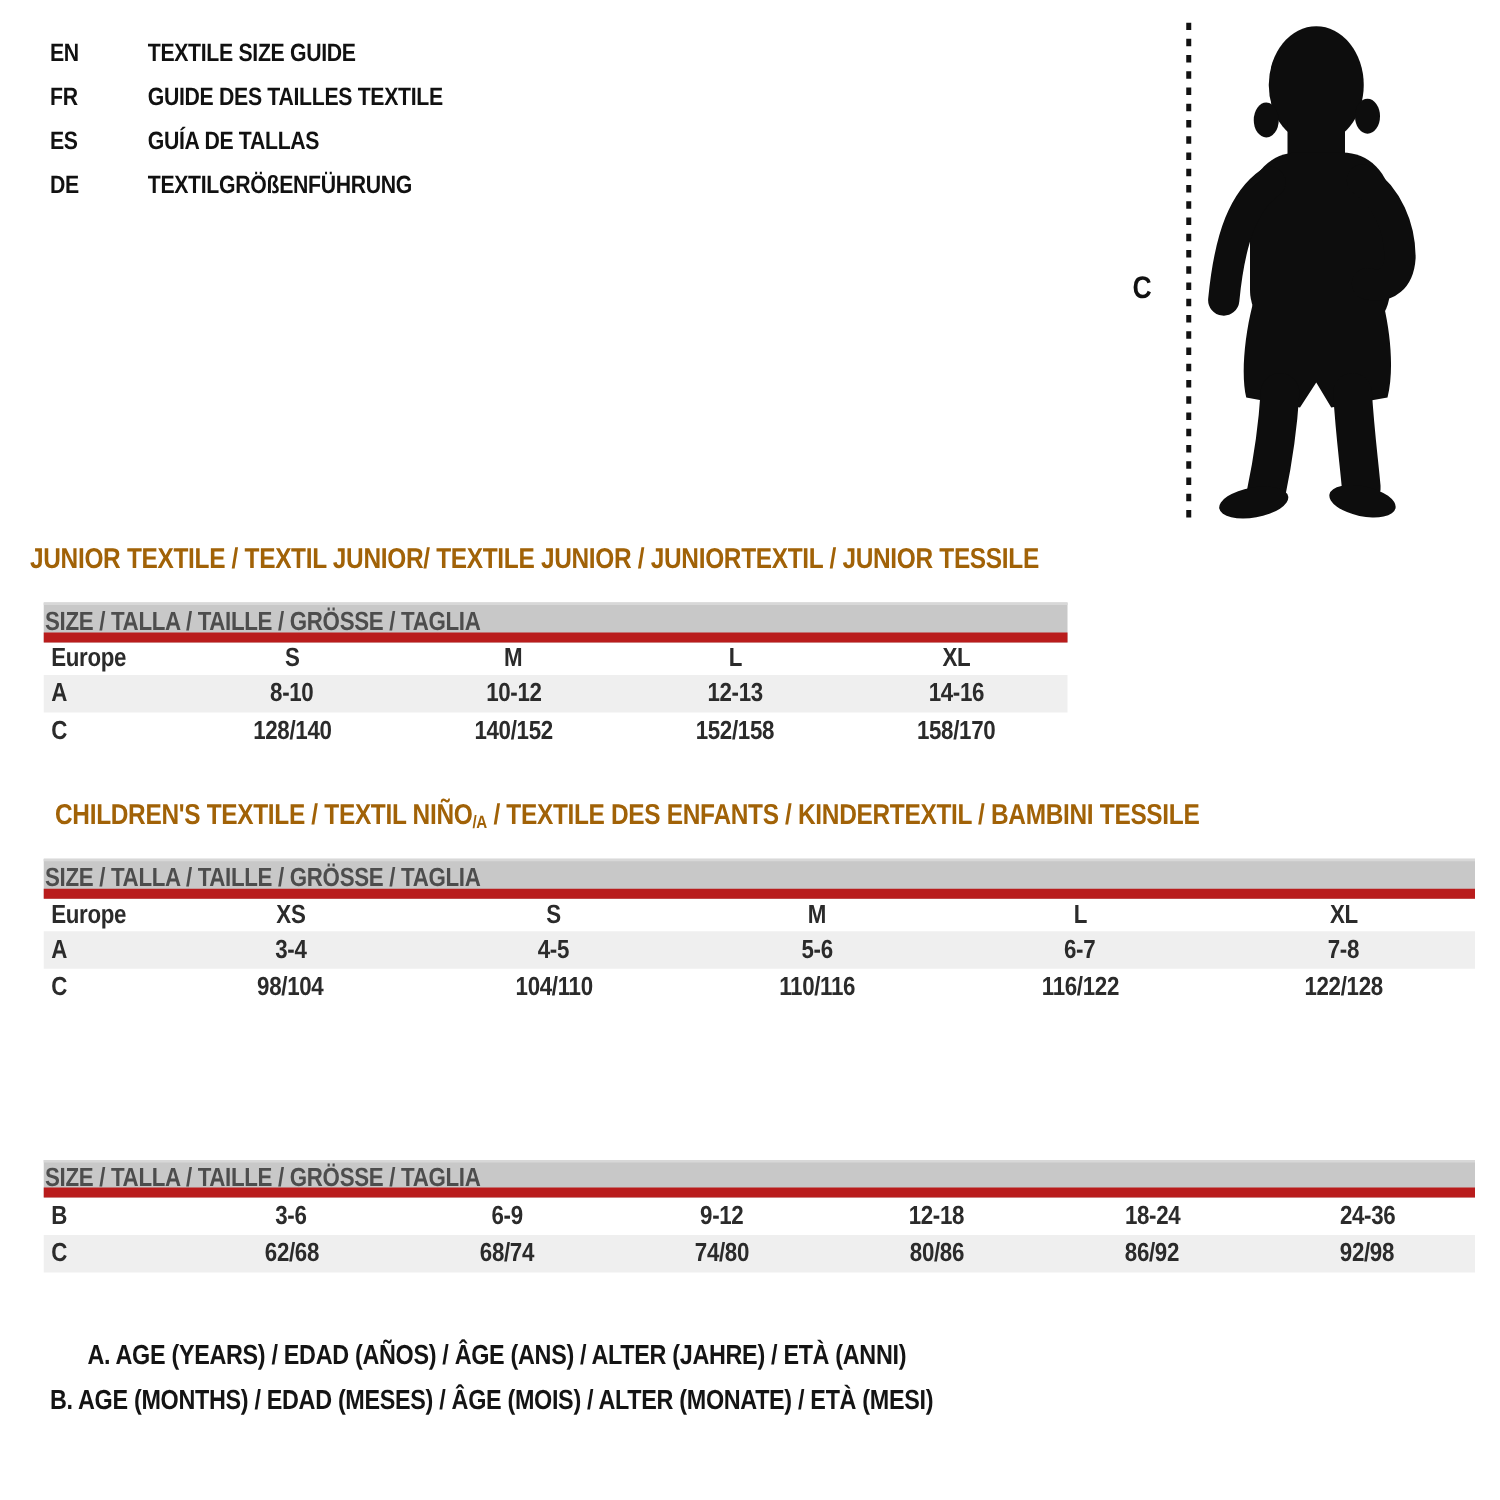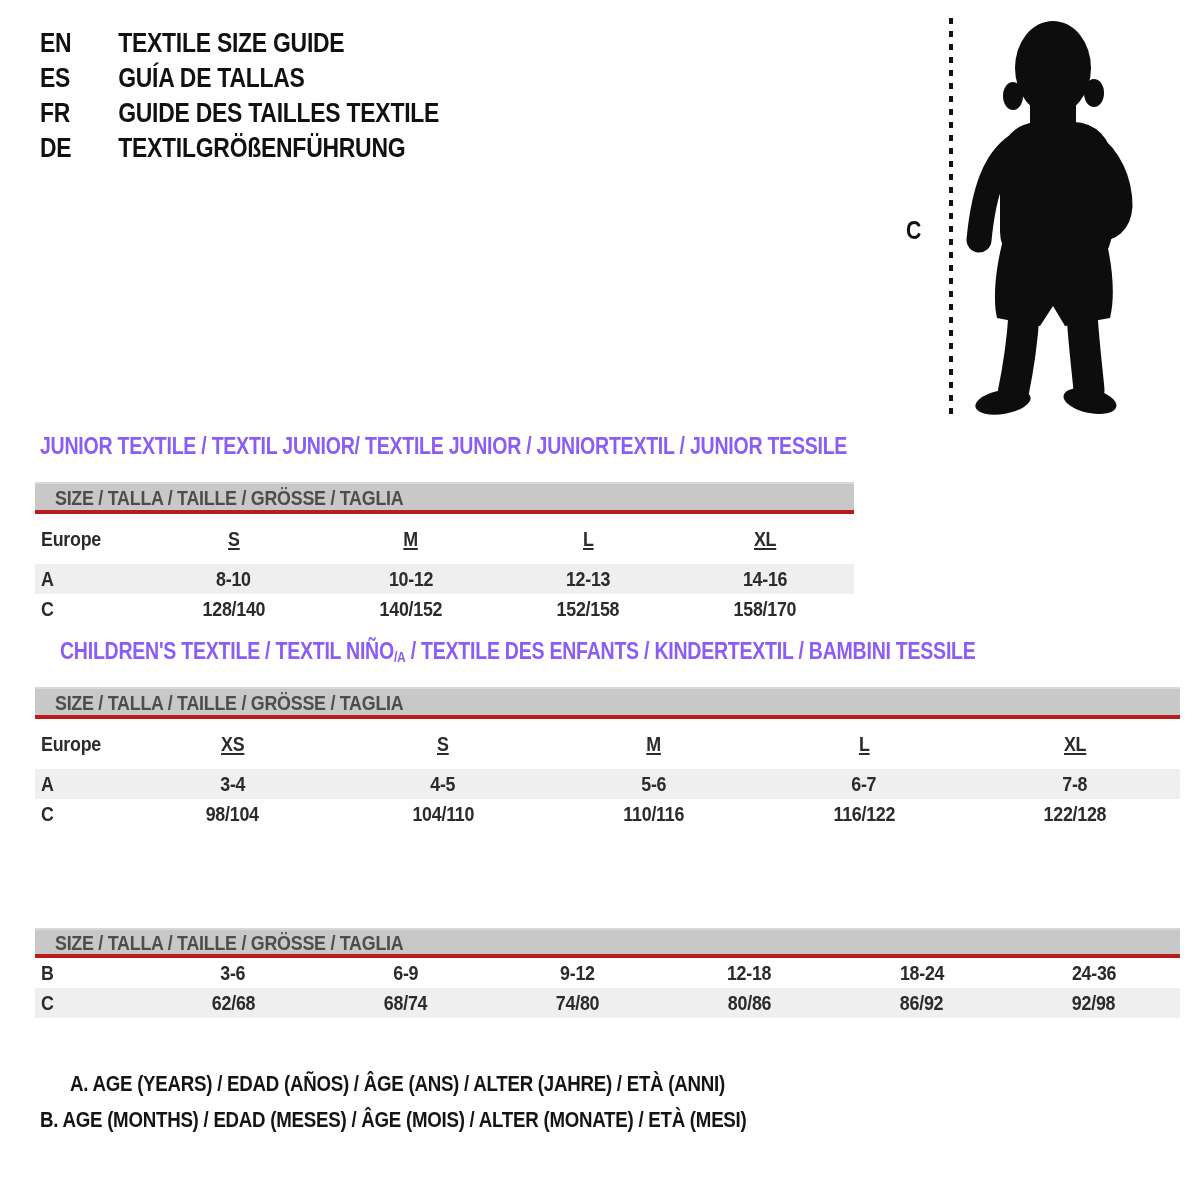--- a/index.html
+++ b/index.html
@@ -10,44 +10,44 @@
     overflow:hidden;
     font-family:"Liberation Sans","DejaVu Sans",sans-serif;
     color:#1a1a1a;
     letter-spacing:-0.3px;
   }
   
   .cond{display:inline-block;transform:scaleX(0.85);white-space:nowrap;}
   .cond-l{display:inline-block;transform:scaleX(0.85);transform-origin:0 50%;white-space:nowrap;}
 
   
-  .langs{position:absolute;left:40px;top:26px;font-size:27px;font-weight:700;color:#111;}
+  .langs{position:absolute;left:40px;top:26px;font-size:20px;font-weight:700;color:#111;}
   .lang-row{height:35px;line-height:35px;white-space:nowrap;}
   .lang-code{display:inline-block;width:92px;}
 
   
   .dash-line{position:absolute;left:948px;top:18px;width:6px;height:398px;}
   .c-label{position:absolute;left:906px;top:216px;font-size:25px;font-weight:700;color:#111;}
   .baby-svg{position:absolute;left:960px;top:16px;width:184px;height:404px;}
 
   
-  .sec-title{position:absolute;left:40px;font-size:23px;font-weight:700;color:#8b5cf6;white-space:nowrap;text-decoration:underline;}
+  .sec-title{position:absolute;left:24px;font-size:23px;font-weight:700;color:#a16207;white-space:nowrap;text-decoration:underline;}
   .sec-title.two-line{line-height:33px;}
   .subsc{font-size:0.62em;vertical-align:-0.22em;}
 
   
   .tbl{position:absolute;left:35px;}
   .bar{
     box-sizing:border-box;height:32px;line-height:27px;
-    background:#c8c8c8;border-top:2px solid #d8d8d8;border-bottom:4px solid #b91c1c;
-    padding-left:20px;font-size:21px;font-weight:700;color:#4d4d4d;
+    background:#c8c8c8;border-top:2px solid #d8d8d8;border-bottom:8px solid #b91c1c;
+    padding-left:1px;font-size:21px;font-weight:700;color:#4d4d4d;
   }
   .bar.h30{height:30px;line-height:25px;}
   .trow{display:flex;align-items:center;height:30px;font-size:21px;font-weight:700;color:#2b2b2b;}
-  .trow.h34{height:50px;text-decoration:underline;}
+  .trow.h34{height:26px;}
   .trow.alt{background:#efefef;}
   .lbl{box-sizing:border-box;padding-left:6px;text-align:left;}
   .val{flex:1;display:flex;justify-content:center;align-items:center;}
   .tbl-junior{top:482px;width:819px;}
   .tbl-junior .lbl{width:110px;}
   .tbl-children{top:687px;width:1145px;}
   .tbl-children .lbl{width:92px;}
   .tbl-babies{top:928px;width:1145px;}
   .tbl-babies .lbl{width:112px;}
 
@@ -58,24 +58,24 @@
 </head>
 <body>
 
 <div class="page">
 
   <div class="langs">
     <div class="lang-row">
       <span class="cond-l"><span class="lang-code">EN</span><span>TEXTILE SIZE GUIDE</span></span>
     </div>
     <div class="lang-row">
+      <span class="cond-l"><span class="lang-code">FR</span><span>GUIDE DES TAILLES TEXTILE</span></span>
+    </div>
+    <div class="lang-row">
       <span class="cond-l"><span class="lang-code">ES</span><span>GUÍA DE TALLAS</span></span>
-    </div>
-    <div class="lang-row">
-      <span class="cond-l"><span class="lang-code">FR</span><span>GUIDE DES TAILLES TEXTILE</span></span>
     </div>
     <div class="lang-row">
       <span class="cond-l"><span class="lang-code">DE</span><span>TEXTILGRÖßENFÜHRUNG</span></span>
     </div>
   </div>
 
   <svg class="dash-line" viewBox="0 0 6 398" aria-hidden="true">
     <line x1="3" y1="0" x2="3" y2="398" stroke="#111111" stroke-width="4" stroke-dasharray="6 7"></line>
   </svg>
   <div class="c-label"><span class="cond-l">C</span></div>

